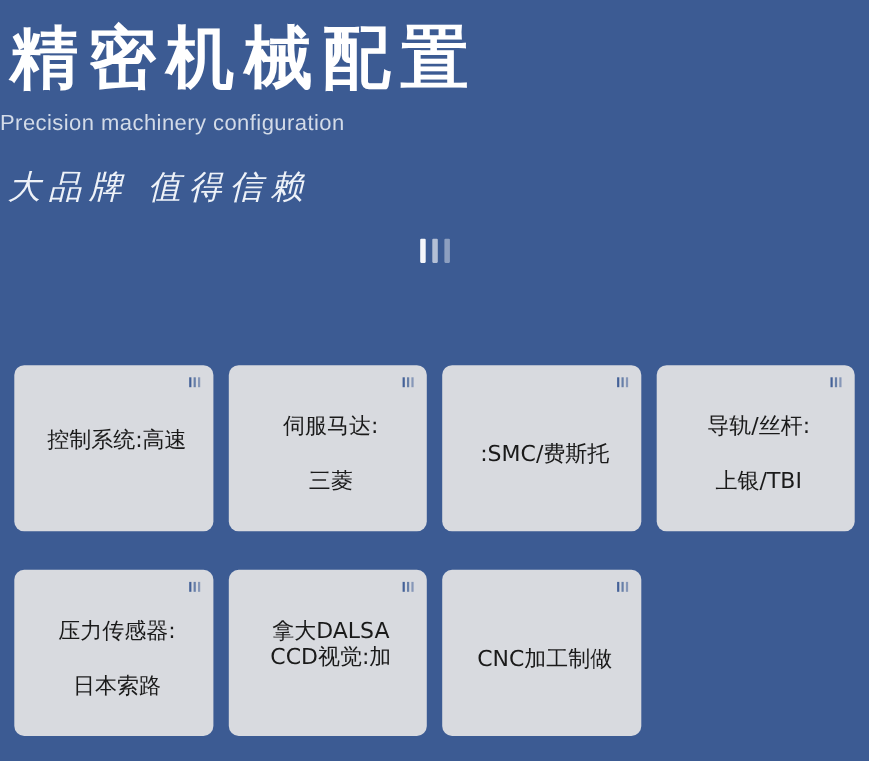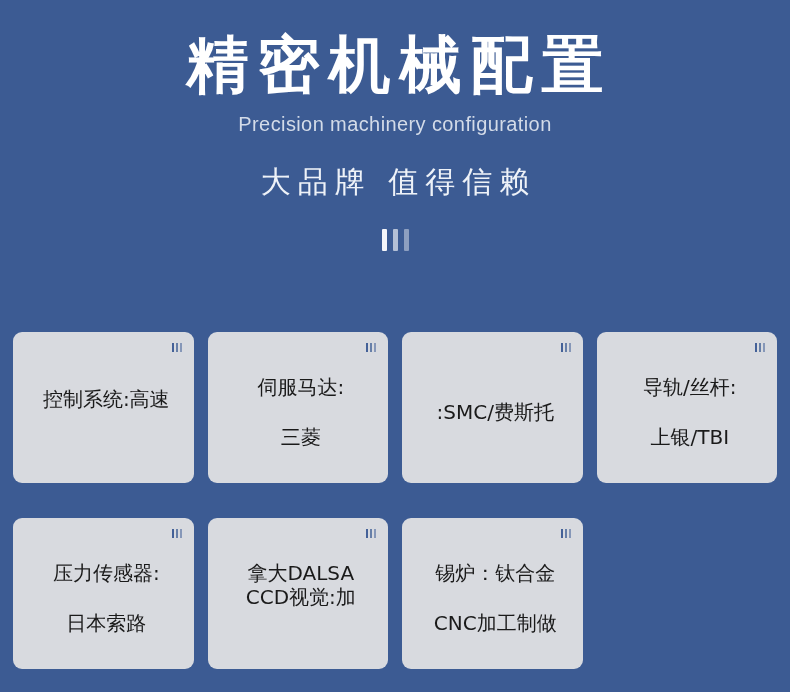--- a/index.html
+++ b/index.html
@@ -15,22 +15,21 @@
   .banner {
     position: relative;
     width: 790px;
     height: 692px;
     background: #3c5b93;
     box-sizing: border-box;
   }
 
   
   .header {
-    padding-top: 32px;
-    text-align: center;
+    padding-top: 20px;
   }
   .main-title {
     font-size: 62px;
     line-height: 1.08;
     font-weight: 700;
     color: #ffffff;
     letter-spacing: 9px;
     text-indent: 9px;
     margin: 0;
     font-family: "DejaVu Sans", "Liberation Sans", sans-serif;
@@ -43,20 +42,21 @@
     letter-spacing: 0.4px;
   }
   .sub-title-cn {
     margin: 26px 0 8px 0;
     font-size: 30px;
     font-weight: 400;
     color: #eef2f8;
     letter-spacing: 7px;
     text-indent: 7px;
     font-family: "DejaVu Sans", "Liberation Sans", sans-serif;
+    font-style: italic;
   }
 
   
   .divider-mark {
     margin: 26px auto 0 auto;
     width: 36px;
     height: 22px;
     display: flex;
     justify-content: center;
     align-items: center;
@@ -200,18 +200,17 @@
       <span class="card-line line2">拿大DALSA</span>
       <span class="card-line line1">CCD视觉:加</span>
     </div>
 
     <div class="card">
       <span class="card-mark">
           <i></i>
           <i></i>
           <i></i>
         </span>
-      <span class="card-line line1">锡炉：钛合金</span>
       <span class="card-line line2">CNC加工制做</span>
     </div>
 
   </div>
 </div>
 
 </body></html>

